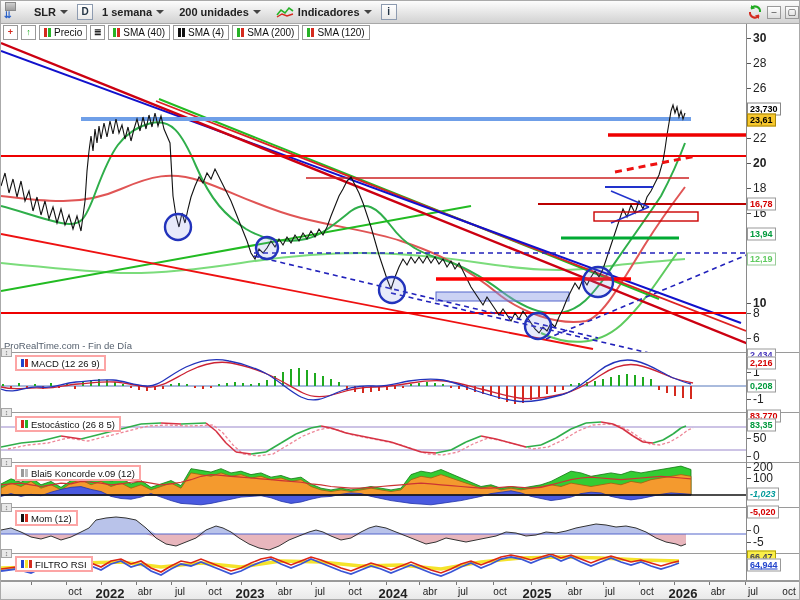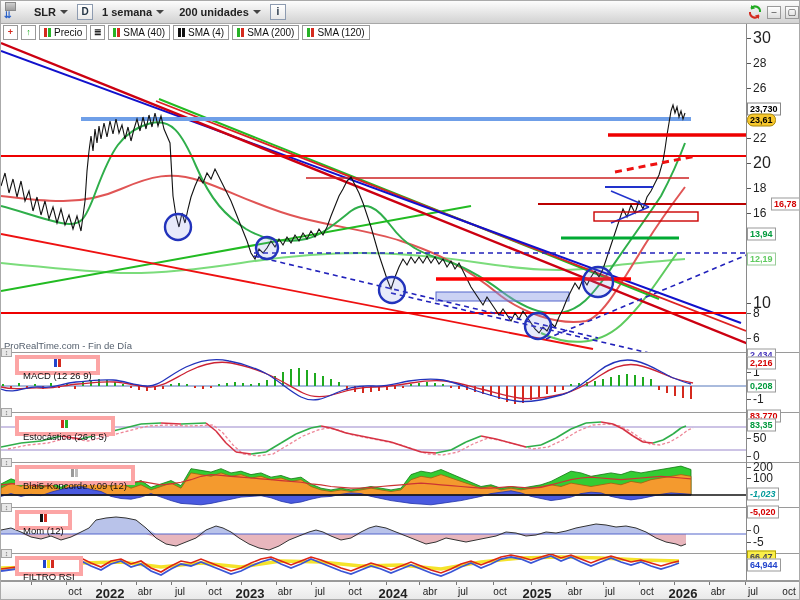--- a/index.html
+++ b/index.html
@@ -30,33 +30,33 @@
          justify-content:center;font-size:9px;font-weight:bold;cursor:pointer;}
   .chip{display:flex;align-items:center;gap:3px;border:1px solid #999;background:#fff;height:13px;
         padding:0 4px;font-size:10px;color:#111;cursor:pointer;}
   .bars{display:flex;gap:1px;}
   .bars i{display:block;width:3px;height:9px;}
   
   svg.panel{position:absolute;left:0;}
   .sepline{position:absolute;left:0;width:800px;height:1px;background:#9a9a9a;z-index:20;}
   #vaxis-line{position:absolute;left:745px;top:22px;width:1px;height:558px;background:#8a8a8a;z-index:21;}
   #watermark{position:absolute;left:3px;top:339px;font-size:9.5px;color:#55606e;z-index:25;}
-  .pchip{position:absolute;left:14px;display:flex;align-items:center;gap:3px;border:4px solid #fca5a5;
-         background:#fff;height:12px;padding:0 4px;font-size:9.5px;color:#111;z-index:25;cursor:pointer;flex-direction:column;}
+  .pchip{position:absolute;left:14px;display:flex;align-items:center;gap:3px;border:2px solid #fca5a5;
+         background:#fff;height:12px;padding:0 4px;font-size:9.5px;color:#111;z-index:25;cursor:pointer;}
   .pchip .bars i{height:8px;}
   .rszbtn{position:absolute;left:0;width:11px;height:9px;background:#e8e8e8;border:1px solid #a5a5a5;
           font-size:7px;line-height:7px;text-align:center;color:#666;z-index:26;box-sizing:border-box;cursor:pointer;}
   
   #axis-layer{position:absolute;left:0;top:0;width:800px;height:600px;z-index:22;pointer-events:none;}
   .tick{position:absolute;left:752px;transform:translateY(-50%);font-size:12px;color:#222;}
-  .tick.b{font-weight:normal;font-size:16px;}
+  .tick.b{font-weight:bold;font-size:12px;}
   .tick::before{content:"";position:absolute;left:-6px;top:50%;width:4px;height:1px;background:#555;}
   .tag{position:absolute;left:746px;transform:translateY(-50%);font-size:9px;font-weight:bold;
        padding:0 2px;border:1px solid #999;background:#fff;white-space:nowrap;line-height:11px;}
-  .tag.yellow{background:#f7c72c;border-color:#a8860a;color:#000;border-radius:6px;}
+  .tag.yellow{background:#f7c72c;border-color:#a8860a;color:#000;}
   .tag.plain{color:#000;border-color:#888;}
   .tag.red{color:#d40000;}
   .tag.green{color:#009a3c;}
   .tag.greenlight{color:#5ecb5e;border-color:#9c9;}
   .tag.purple{color:#4433bb;}
   .tag.teal{color:#009a9a;font-style:italic;}
   .tag.blue{color:#2244cc;}
   .tag.yellowbg{background:#fbef49;border-color:#b3a403;color:#445;}
   
   #date-axis{position:absolute;left:0;top:580px;width:800px;height:20px;background:linear-gradient(#fafafa,#e6e6e6);
@@ -80,20 +80,28 @@
         <span>SLR</span>
         <span class="caret"></span>
       </button>
       <button class="tb-sq">D</button>
       <button class="tb-btn">
         <span>1 semana</span>
         <span class="caret"></span>
       </button>
       <button class="tb-btn">
         <span>200 unidades</span>
+        <span class="caret"></span>
+      </button>
+      <button class="tb-btn">
+        <svg width="18" height="12" viewBox="0 0 18 12">
+          <polyline points="1,9 5,4 9,7 13,2 17,5" fill="none" stroke="#27b227" stroke-width="1.6"></polyline>
+          <polyline points="1,11 6,8 11,10 17,8" fill="none" stroke="#d42a1e" stroke-width="1.4"></polyline>
+        </svg>
+        <span>Indicadores</span>
         <span class="caret"></span>
       </button>
       <button class="tb-sq">i</button>
     </div>
     <div class="tb-right">
       <svg width="16" height="16" viewBox="0 0 16 16">
         <path d="M13,8 A5,5 0 0 0 4,4.5" fill="none" stroke="#1faa1f" stroke-width="2"></path>
         <path d="M3,8 A5,5 0 0 0 12,11.5" fill="none" stroke="#d42a1e" stroke-width="2"></path>
         <path d="M4,1 L4,5.5 L8,4.5 Z" fill="#1faa1f"></path>
         <path d="M12,15 L12,10.5 L8,11.5 Z" fill="#d42a1e"></path>
@@ -409,32 +417,32 @@
       <div class="tick" style="top: 371px;">1</div>
       <div class="tick" style="top: 398px;">-1</div>
       <div class="tick" style="top: 437px;">50</div>
       <div class="tick" style="top: 455px;">0</div>
       <div class="tick" style="top: 466px;">200</div>
       <div class="tick" style="top: 477px; text-align: center;">100</div>
       <div class="tick" style="top: 529px;">0</div>
       <div class="tick" style="top: 541px;">-5</div>
       <div class="tag plain" style="top: 108px;">23,730</div>
       <div class="tag yellow" style="top: 119px;">23,61</div>
-      <div class="tag red" style="top: 203px; margin-left: 24px;">16,78</div>
+      <div class="tag red" style="top: 203px;">16,78</div>
       <div class="tag green" style="top: 233px;">13,94</div>
       <div class="tag greenlight" style="top: 258px;">12,19</div>
       <div class="tag purple" style="top: 354px;">2,434</div>
       <div class="tag red" style="top: 362px;">2,216</div>
       <div class="tag green" style="top: 385px;">0,208</div>
       <div class="tag red" style="top: 415px;">83,770</div>
       <div class="tag green" style="top: 424px;">83,35</div>
       <div class="tag teal" style="top: 493px;">-1,023</div>
       <div class="tag red" style="top: 511px;">-5,020</div>
       <div class="tag yellowbg" style="top: 556px;">66,47</div>
-      <div class="tag blue" style="top: 564px;">64,944</div>
+      <div class="tag blue" style="top: 564px; text-decoration: underline;">64,944</div>
     </div>
   <div id="date-axis">
       <div class="dtick" style="left: 30px;"></div>
       <div class="dlabel" style="left: 30px;">oct</div>
       <div class="dtick" style="left: 65px;"></div>
       <div class="dlabel b" style="left: 65px;">2022</div>
       <div class="dtick" style="left: 100px;"></div>
       <div class="dlabel" style="left: 100px;">abr</div>
       <div class="dtick" style="left: 135px;"></div>
       <div class="dlabel" style="left: 135px;">jul</div>

